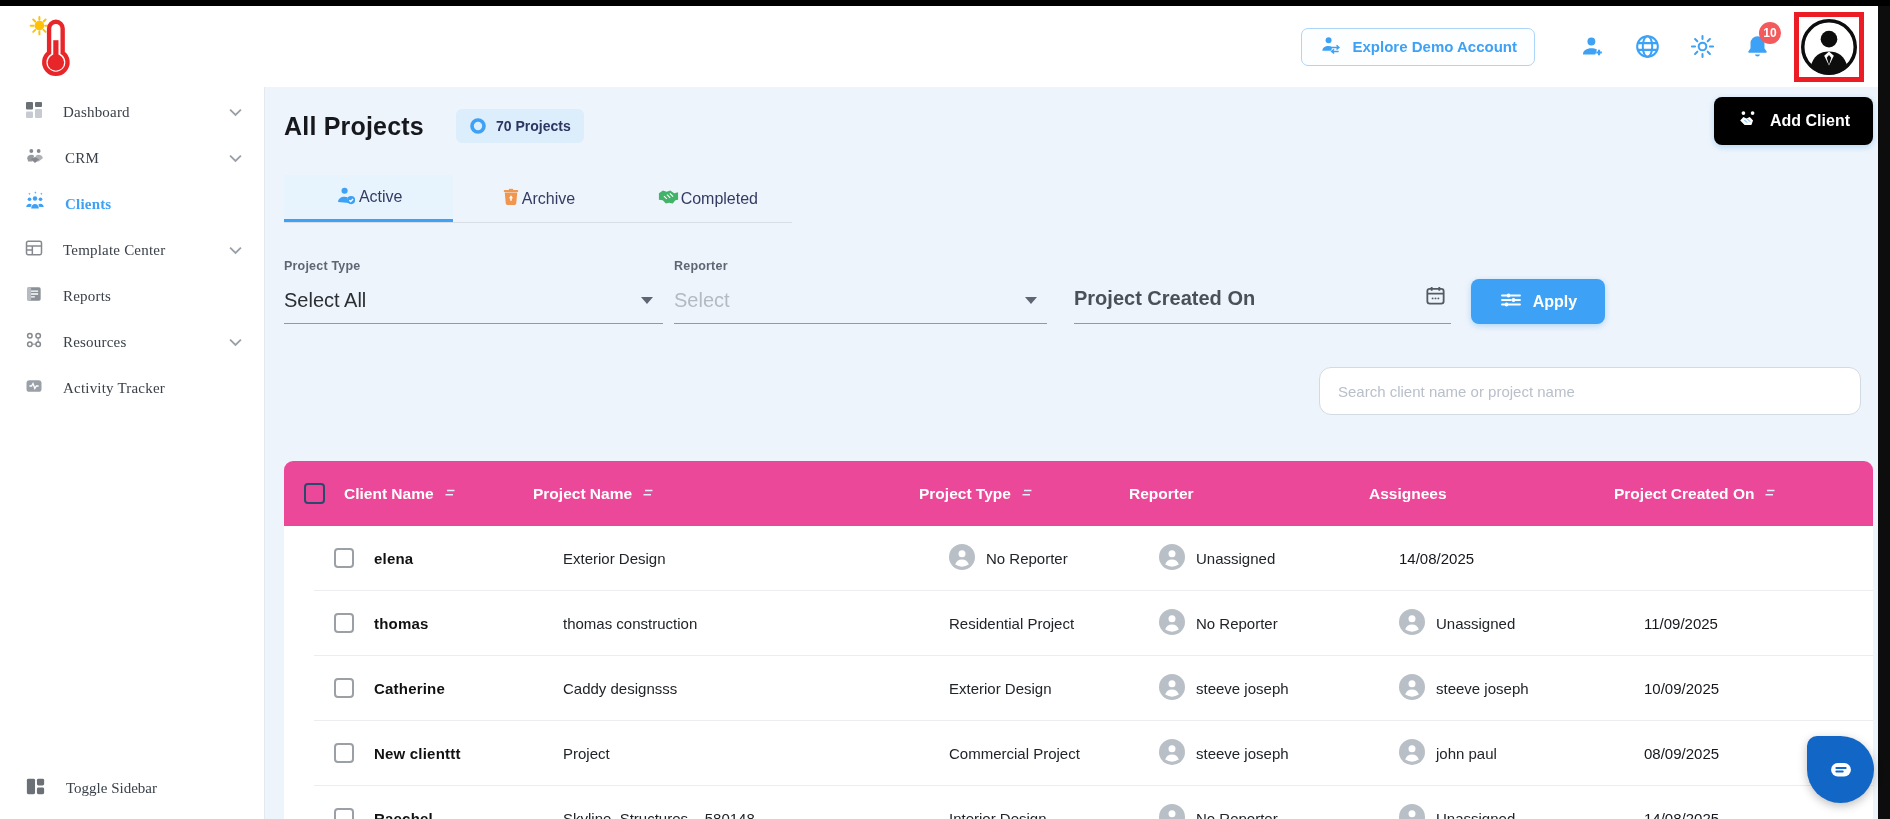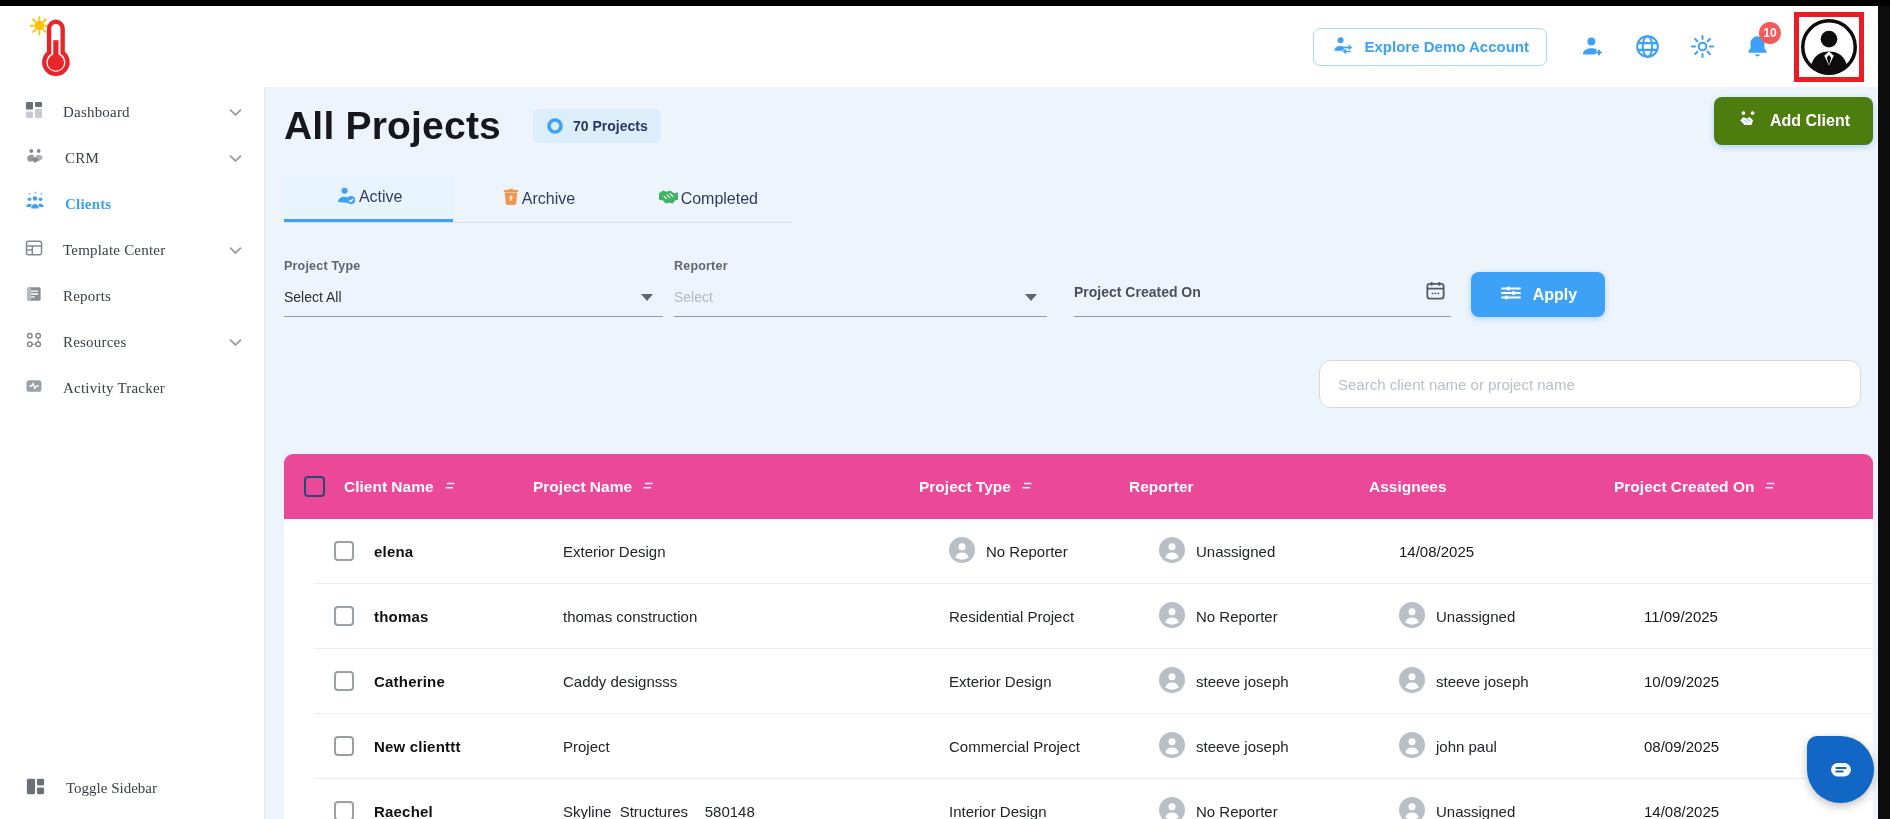--- a/index.html
+++ b/index.html
@@ -6,51 +6,51 @@
   html,body { width:1890px; height:819px; overflow:hidden; }
   body { font-family:"Liberation Sans", sans-serif; background:#fff; }
   .screen { position:relative; width:1890px; height:819px; background:#fff; overflow:hidden; }
   .topbar-black { position:absolute; top:0; left:0; width:100%; height:6px; background:#000; z-index:60; }
   .rightbar-black { position:absolute; top:0; right:0; width:12px; height:100%; background:#0d0d0d; z-index:55; }
 
   
   .header { position:absolute; top:6px; left:0; right:12px; height:81px; background:#fff; display:flex; align-items:center; justify-content:space-between; padding:0 14px 0 24px; z-index:40; }
   .logo { width:56px; height:66px; display:flex; align-items:center; justify-content:center; }
   .header-right { display:flex; align-items:center; gap:27px; }
-  .demo-btn { height:38px; border:1px solid #abd6fa; border-radius:7px; background:#fdfeff; color:#3DA1F5; font-size:15px; font-weight:700; display:flex; align-items:center; gap:11px; padding:0 17px; cursor:pointer; font-family:inherit; margin-right:4px; }
+  .demo-btn { height:38px; border:1px solid #abd6fa; border-radius:7px; background:#fdfeff; color:#3DA1F5; font-size:15px; font-weight:700; display:flex; align-items:center; gap:11px; padding:0 17px; cursor:pointer; font-family:inherit; margin-right:16px; }
   .hicon { width:28px; height:28px; display:flex; align-items:center; justify-content:center; cursor:pointer; position:relative; }
   .bell-badge { position:absolute; top:-11px; right:-10px; min-width:22px; height:22px; border-radius:50%; background:#F4595B; color:#fff; font-size:12px; font-weight:700; display:flex; align-items:center; justify-content:center; padding:0 4px; z-index:5; }
   .avatar-wrap { width:70px; height:70px; border:5px solid #ec1c24; background:#fff; display:flex; align-items:center; justify-content:center; cursor:pointer; margin-left:-4px; }
 
   
   .sidebar { position:absolute; top:87px; left:0; width:265px; bottom:0; background:#fff; border-right:1px solid #e4e9ef; display:flex; flex-direction:column; z-index:30;font-family:Liberation Serif, serif; }
   .side-nav { flex:1; padding-top:2px; }
   .side-item { display:flex; align-items:center; height:46px; padding:0 22px 0 24px; gap:19px; font-size:15px; color:#3a4149; cursor:pointer; }
   .side-item .side-label { flex:1; letter-spacing:.2px; }
   .side-item.active { color:#3DA1F5; font-weight:600; }
   .chev { display:flex; align-items:center; }
   .toggle-sidebar { display:flex; align-items:center; gap:19px; padding:0 24px; height:62px; font-size:15px; color:#3a4149; cursor:pointer; }
 
   
   .main { position:absolute; left:265px; top:87px; right:12px; bottom:0; background:#eef4fb; padding:8px 5px 0 19px; overflow:hidden; }
   .title-row { position:relative; height:62px; display:flex; align-items:center; }
-  .page-title { font-size:39px; font-weight:700; color:#16181d; letter-spacing:.2px; }
+  .page-title { font-size:25px; font-weight:700; color:#16181d; letter-spacing:.2px; }
   .count-badge { margin-left:32px; display:flex; align-items:center; gap:9px; background:#dcedfc; border-radius:6px; padding:8px 13px; font-size:14px; font-weight:600; color:#2d3561; }
-  .add-client { position:absolute; right:0; top:2px; height:48px; background:#4d7c0f; color:#fff; border:none; border-radius:8px; font-size:16px; font-weight:700; display:flex; align-items:center; gap:11px; padding:0 23px; cursor:pointer; font-family:inherit; box-shadow:0 2px 6px rgba(61,161,245,.35); }
+  .add-client { position:absolute; right:0; top:2px; height:48px; background:#000000; color:#fff; border:none; border-radius:8px; font-size:16px; font-weight:700; display:flex; align-items:center; gap:11px; padding:0 23px; cursor:pointer; font-family:inherit; box-shadow:0 2px 6px rgba(61,161,245,.35); }
 
   .tabs { display:flex; margin-top:18px; width:508px; border-bottom:1px solid #d9dee5; }
   .tab { flex:1; display:flex; align-items:center; justify-content:center; gap:1px; height:47px; font-size:16px; color:#333b63; font-weight:500; cursor:pointer; }
   .tab.active { background:#e7f3fd; border-bottom:3px solid #3DA1F5; margin-bottom:-1px; }
 
   .filter-row { display:flex; margin-top:36px; align-items:flex-end; }
   .filter { width:379px; }
   .filter.f-rep { width:373px; margin-left:11px; }
   .filter.f-date { width:377px; margin-left:27px; }
   .filter-label { font-size:12.5px; font-weight:700; color:#5f6673; letter-spacing:.2px; display:block; }
-  .select { display:flex; align-items:center; justify-content:space-between; border-bottom:1px solid #96989f; padding:9px 4px 11px 0; font-size:14px; color:#2b2f33; margin-top:7px; cursor:pointer; }
+  .select { display:flex; align-items:center; justify-content:space-between; border-bottom:1px solid #96989f; padding:9px 4px 11px 0; font-size:20px; color:#2b2f33; margin-top:7px; cursor:pointer; }
   .select.is-placeholder .select-value { color:#b4bac3; }
   .select.is-dark .select-value { color:#4a5058; font-weight:600; }
   .caret { width:0; height:0; border-left:6px solid transparent; border-right:6px solid transparent; border-top:7px solid #5f6673; margin-right:6px; }
   .apply-btn { margin-left:20px; height:45px; width:134px; background:#3DA1F5; border:none; border-radius:8px; color:#fff; font-size:16px; font-weight:700; display:flex; align-items:center; justify-content:center; gap:10px; cursor:pointer; font-family:inherit; box-shadow:0 2px 6px rgba(61,161,245,.35); }
 
   .search-row { display:flex; justify-content:flex-end; margin-top:43px; padding-right:12px; }
   .search-input { width:542px; height:48px; border:1px solid #d4dae2; border-radius:12px; background:#fff; padding:0 18px; font-size:15px; color:#333; font-family:inherit; outline:none; }
   .search-input::placeholder { color:#b9c0ca; }
 
   .table { margin-top:46px; background:#fff; border-radius:9px 9px 0 0; }

